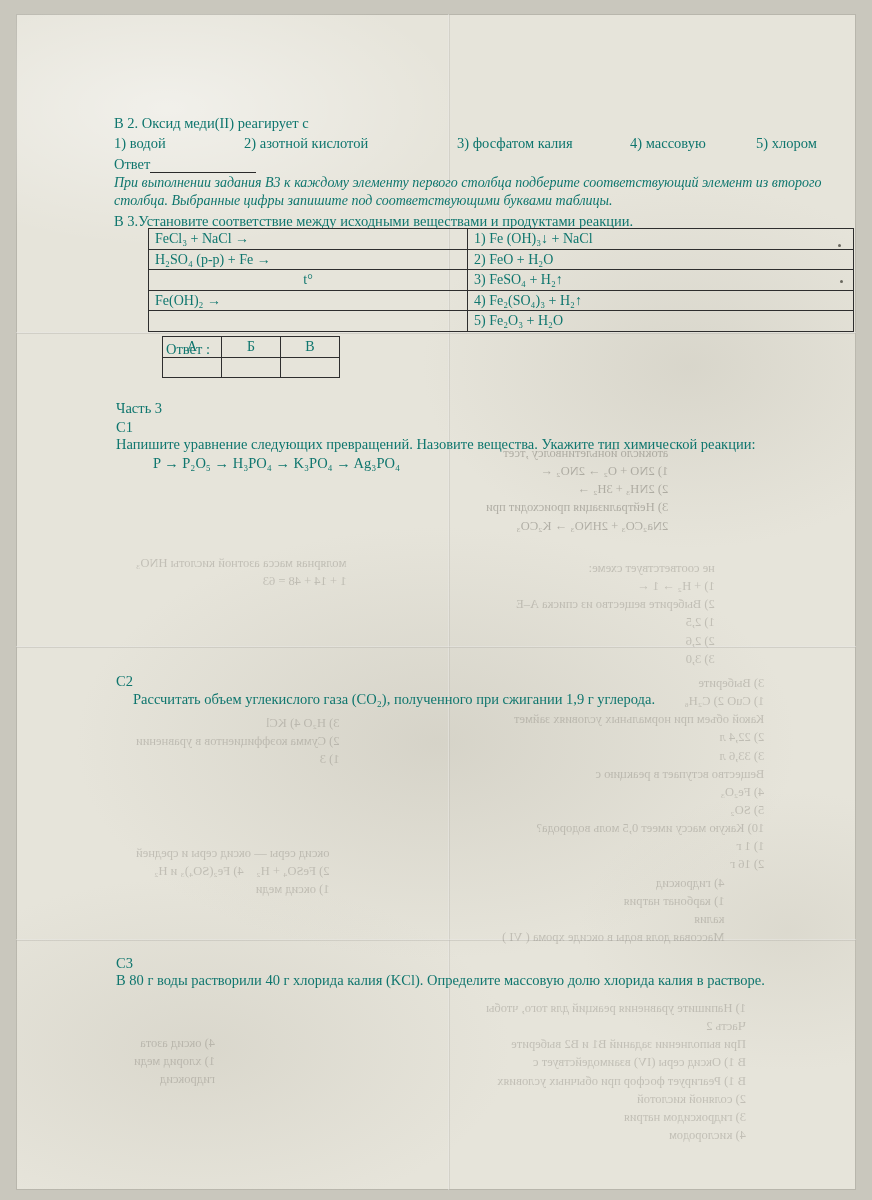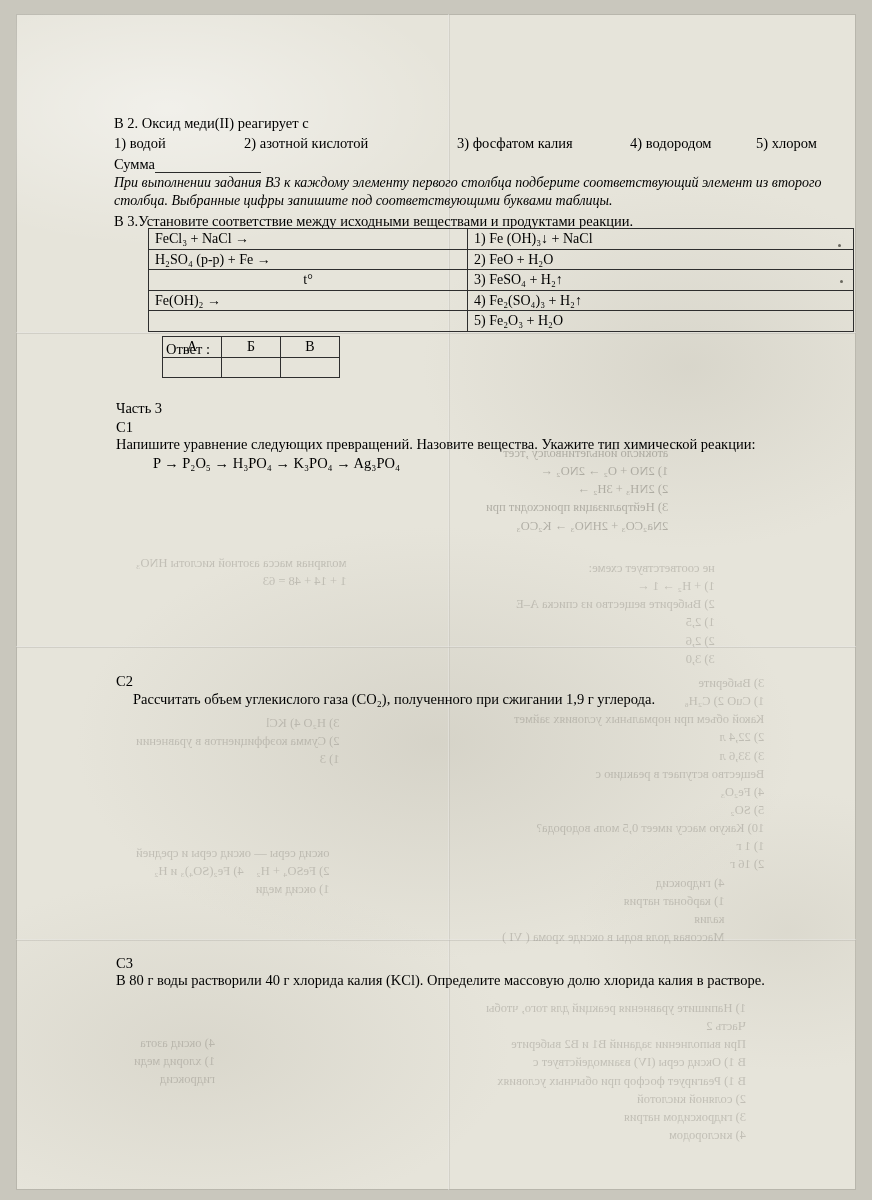--- a/index.html
+++ b/index.html
@@ -52,21 +52,21 @@
     background: linear-gradient(to bottom, rgba(255,255,255,0.6), rgba(158,155,145,0.55));
     opacity: .8;
     pointer-events: none;
   }
   .content {
     position: absolute;
     left: 0;
     top: 0;
     right: 0;
     bottom: 0;
-    color: #000000;
+    color: #0f766e;
     font-size: 14.5px;
     line-height: 1.25;
   }
   .abs { position: absolute; }
   .nowrap { white-space: nowrap; }
   .ital { font-style: italic; }
 
   
   #b2-title { left: 98px; top: 100px; }
   #b2-options { left: 98px; top: 120px; width: 740px; }
@@ -223,30 +223,30 @@
       <span class="opt nowrap" style="left:130px; top:0px;">
         <span>2)</span>
         <span>азотной кислотой</span>
       </span>
       <span class="opt nowrap" style="left:343px; top:0px;">
         <span>3)</span>
         <span>фосфатом калия</span>
       </span>
       <span class="opt nowrap" style="left:516px; top:0px;">
         <span>4)</span>
-        <span>водородом</span>
+        <span>массовую</span>
       </span>
       <span class="opt nowrap" style="left:642px; top:0px;">
         <span>5)</span>
         <span>хлором</span>
       </span>
     </div>
 
     <div class="abs nowrap" id="b2-answer">
-      <span>Сумма</span><span class="answer-line"></span>
+      <span>Ответ</span><span class="answer-line"></span>
     </div>
 
     <div class="abs ital" id="instruction">При выполнении задания В3 к каждому элементу первого столбца подберите соответствующий элемент из второго столбца. Выбранные цифры запишите под соответствующими буквами таблицы.</div>
 
     <div class="abs nowrap" id="b3-title">В 3.Установите соответствие между исходными веществами и продуктами реакции.</div>
 
     <table class="abs" id="b3-table">
       <tbody>
           <tr>
         <td class="left-col">FeCl₃ + NaCl →</td>

